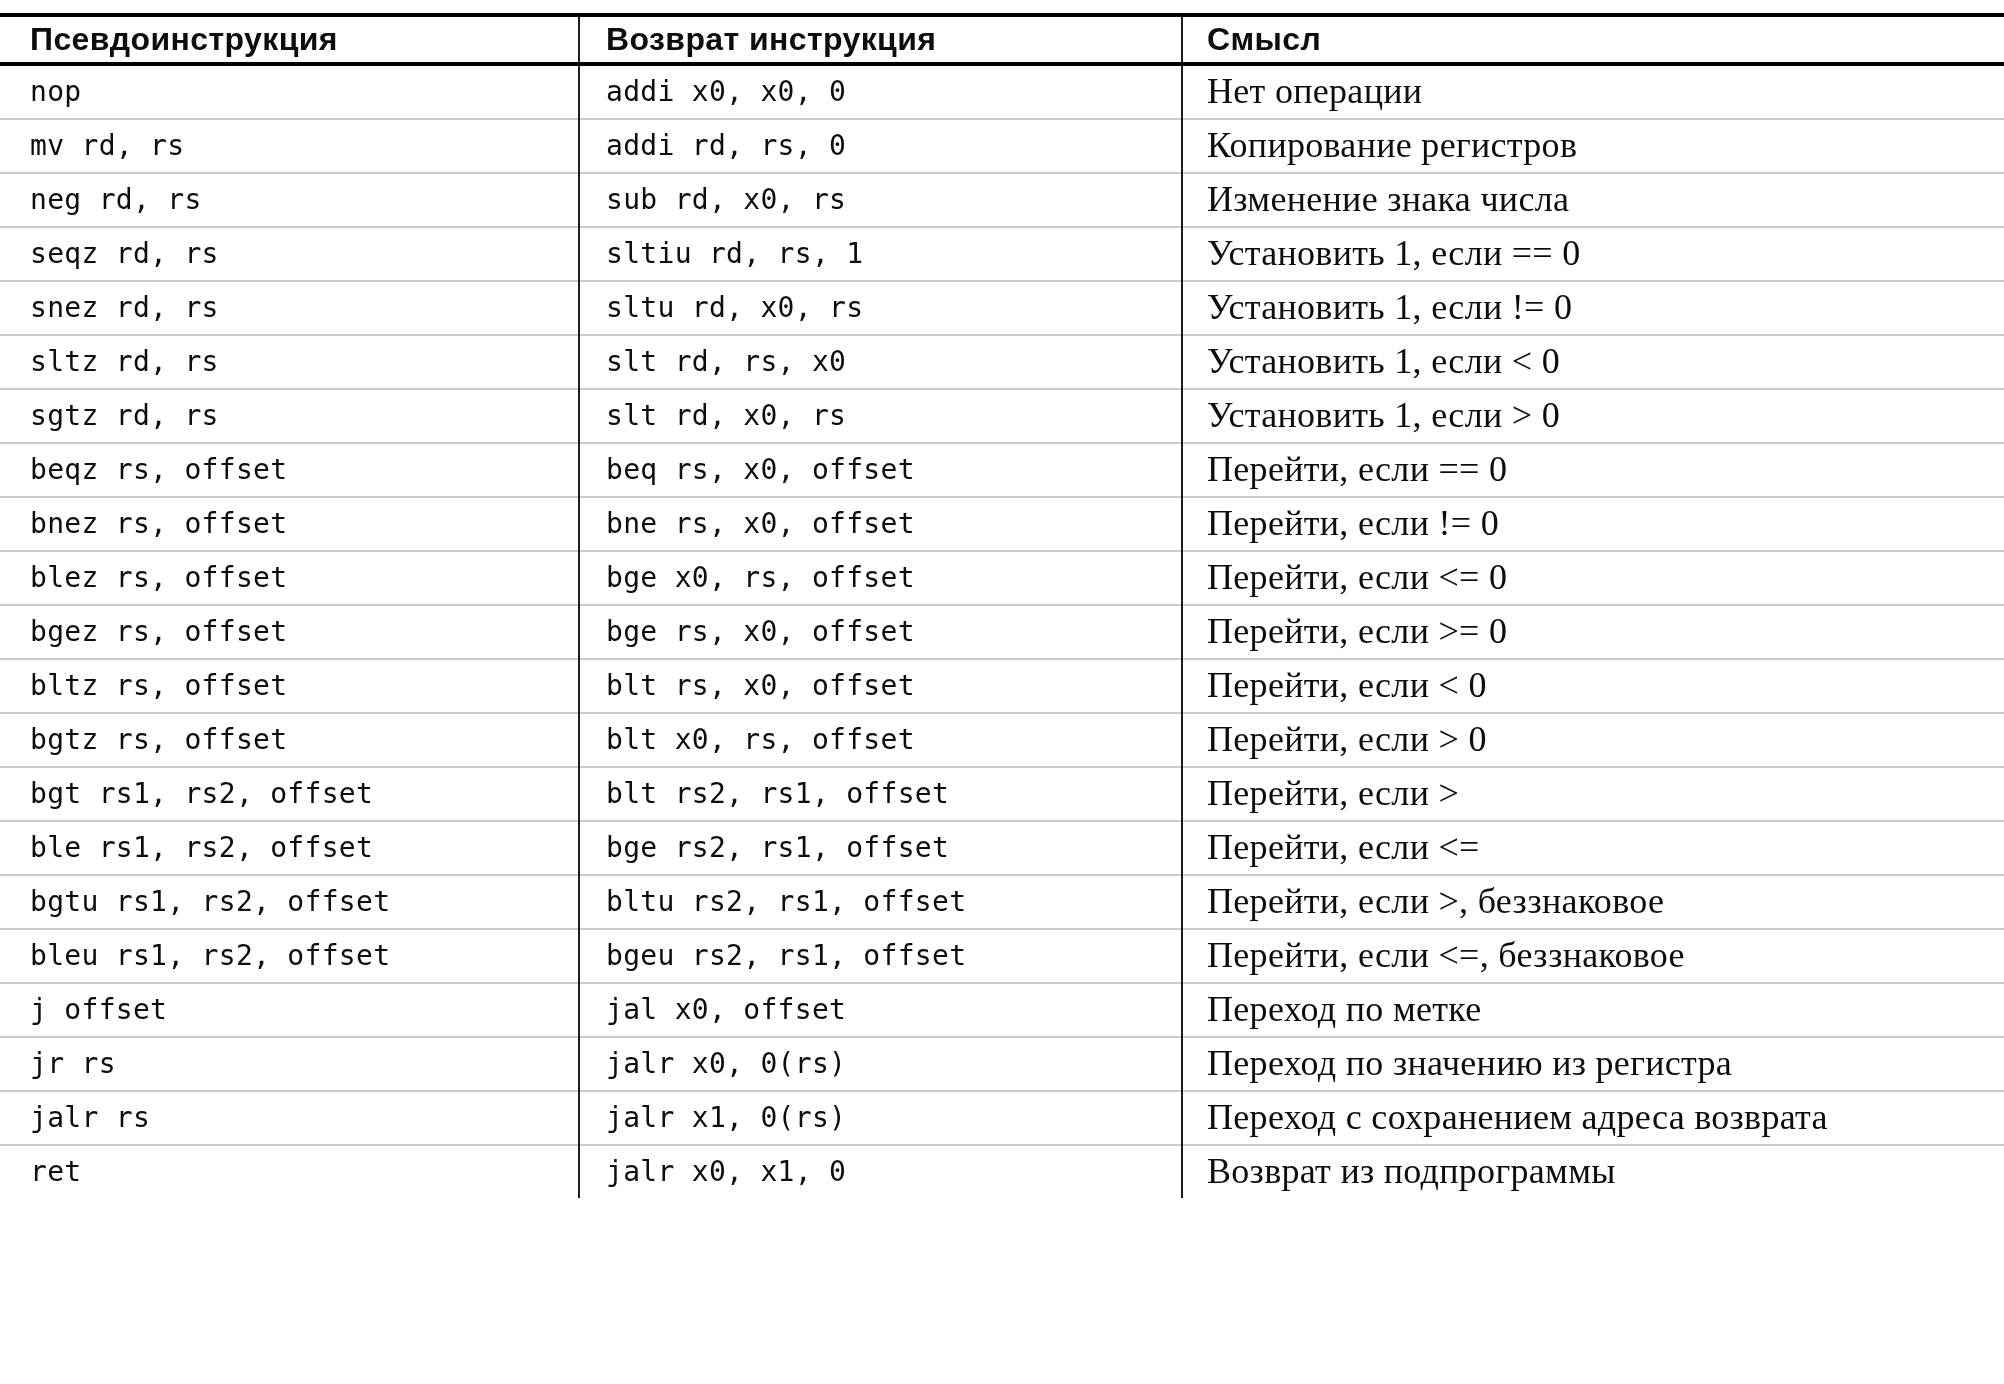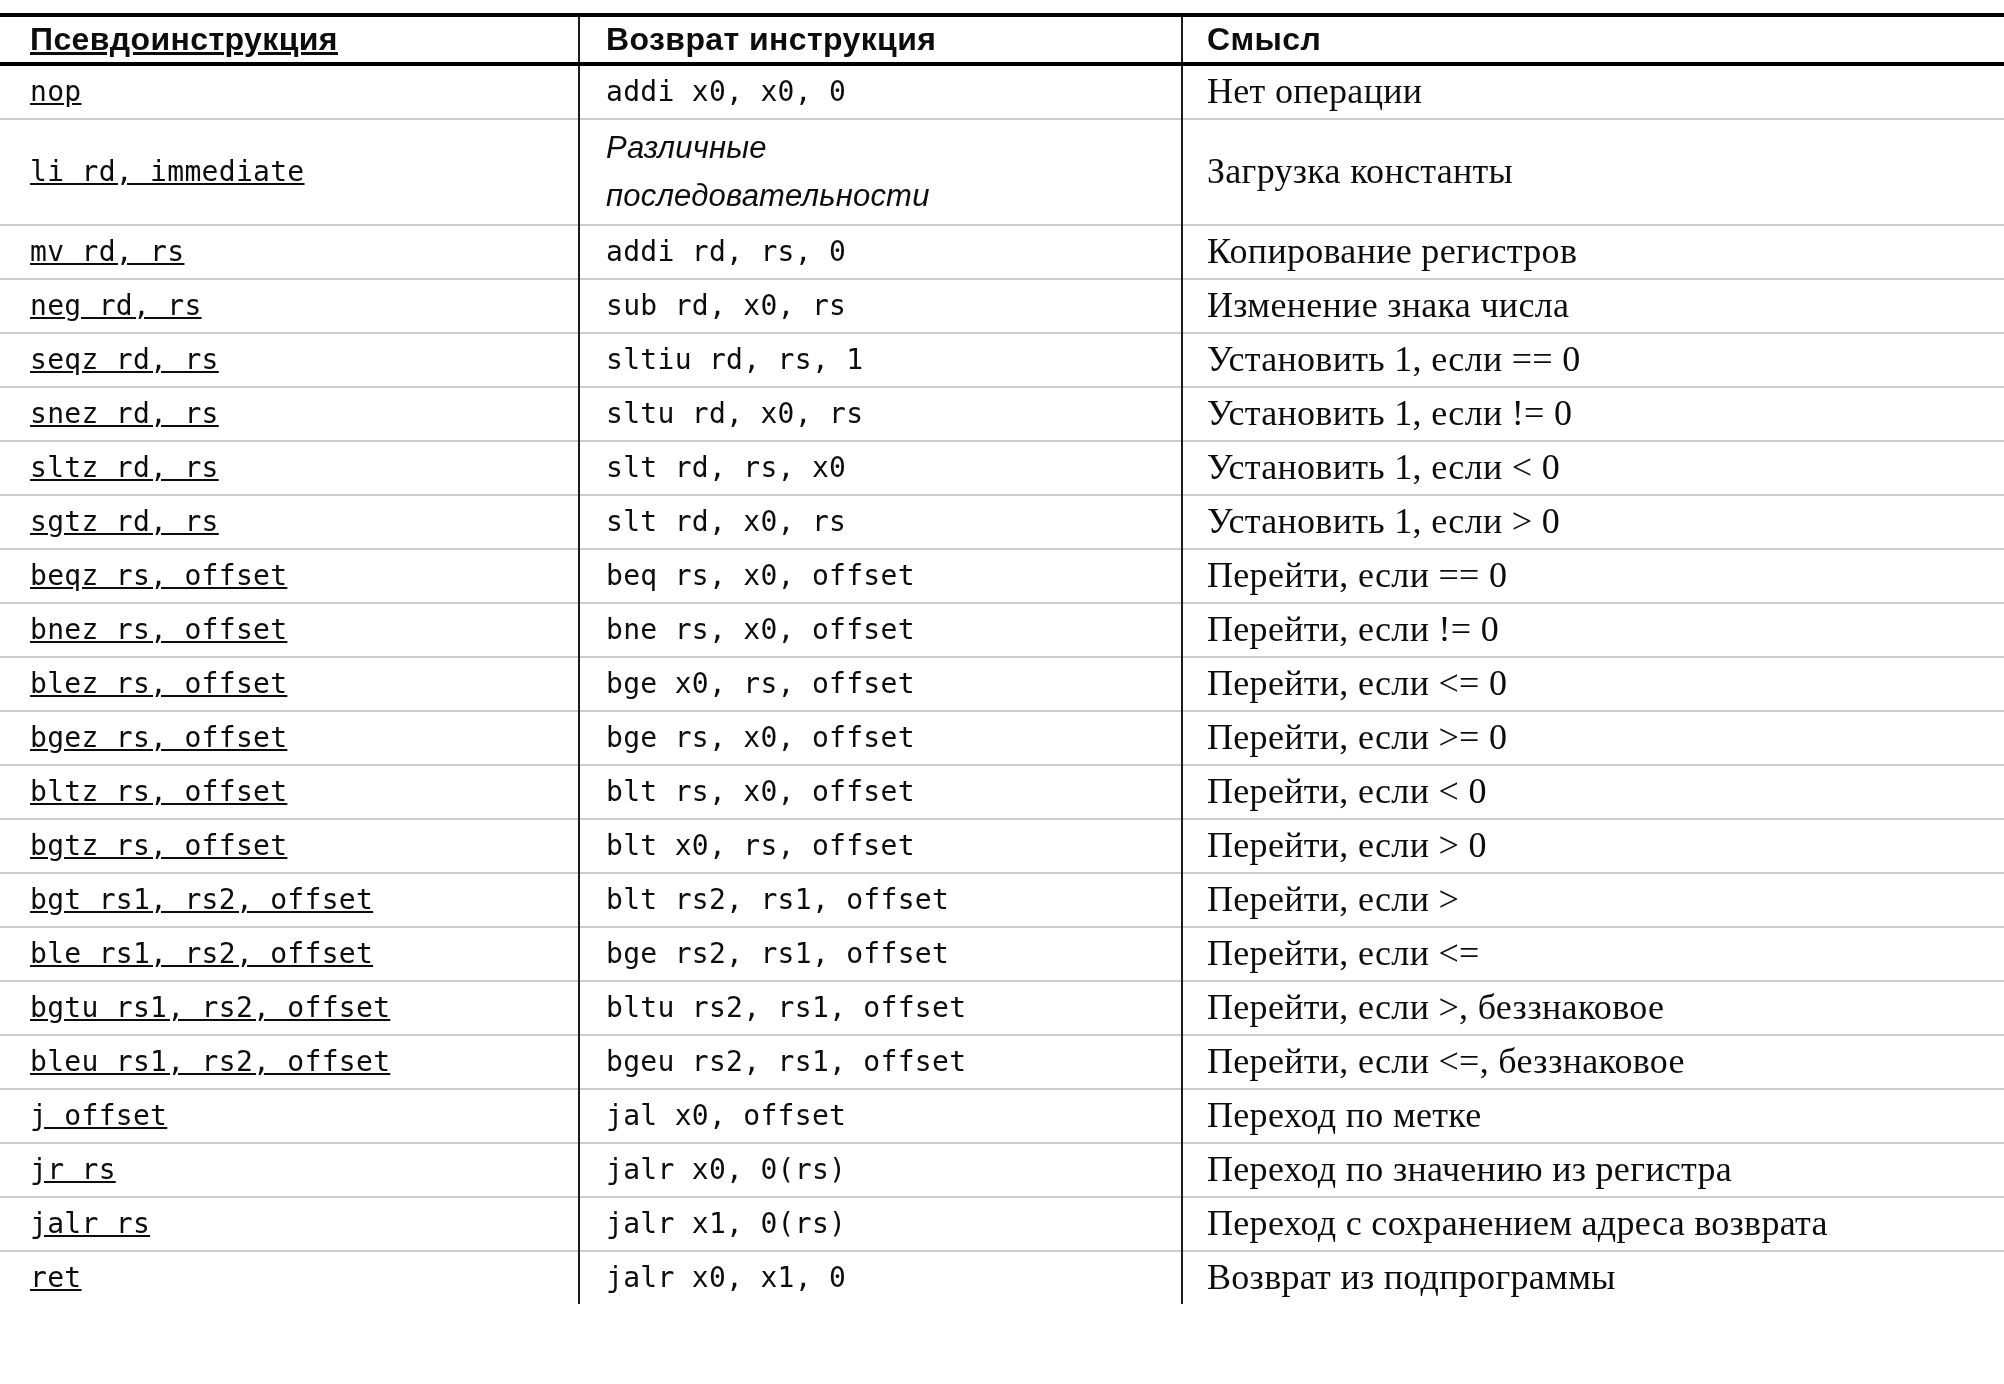--- a/index.html
+++ b/index.html
@@ -50,21 +50,21 @@
     height: 104px;
   }
   tbody tr + tr td {
     border-top: 2px solid #cbcbcb;
   }
   
   th:nth-child(1), td:nth-child(1) { border-right: 2px solid #1c1c1c; }
   th:nth-child(2), td:nth-child(2) { border-right: 2px solid #1c1c1c; }
 
   
-  th:nth-child(1), td:nth-child(1) { padding-left: 30px; padding-right: 24px; text-decoration: underline; }
+  th:nth-child(1), td:nth-child(1) { padding-left: 30px; padding-right: 24px; }
   th:nth-child(2), td:nth-child(2) { padding-left: 26px; padding-right: 8px; }
   th:nth-child(3), td:nth-child(3) { padding-left: 24px; padding-right: 8px; }
 
   td.cell-mono {
     font-family: "DejaVu Sans Mono", "Liberation Mono", monospace;
     font-size: 28px;
     letter-spacing: 0.3px;
     white-space: pre-line;
     line-height: 1.2;
   }
@@ -99,26 +99,20 @@
         <th>Возврат инструкция</th>
         <th>Смысл</th>
       </tr>
     </thead>
     <tbody id="table-body">
         <tr>
           <td class="cell-mono">nop</td>
           <td class="cell-mono">addi x0, x0, 0</td>
           <td class="cell-meaning">Нет операции</td>
         </tr>
-        <tr class="row-tall">
-          <td class="cell-mono">li rd, immediate</td>
-          <td class="cell-italic">Различные
-последовательности</td>
-          <td class="cell-meaning">Загрузка константы</td>
-        </tr>
         <tr>
           <td class="cell-mono">mv rd, rs</td>
           <td class="cell-mono">addi rd, rs, 0</td>
           <td class="cell-meaning">Копирование регистров</td>
         </tr>
         <tr>
           <td class="cell-mono">neg rd, rs</td>
           <td class="cell-mono">sub rd, x0, rs</td>
           <td class="cell-meaning">Изменение знака числа</td>
         </tr>

